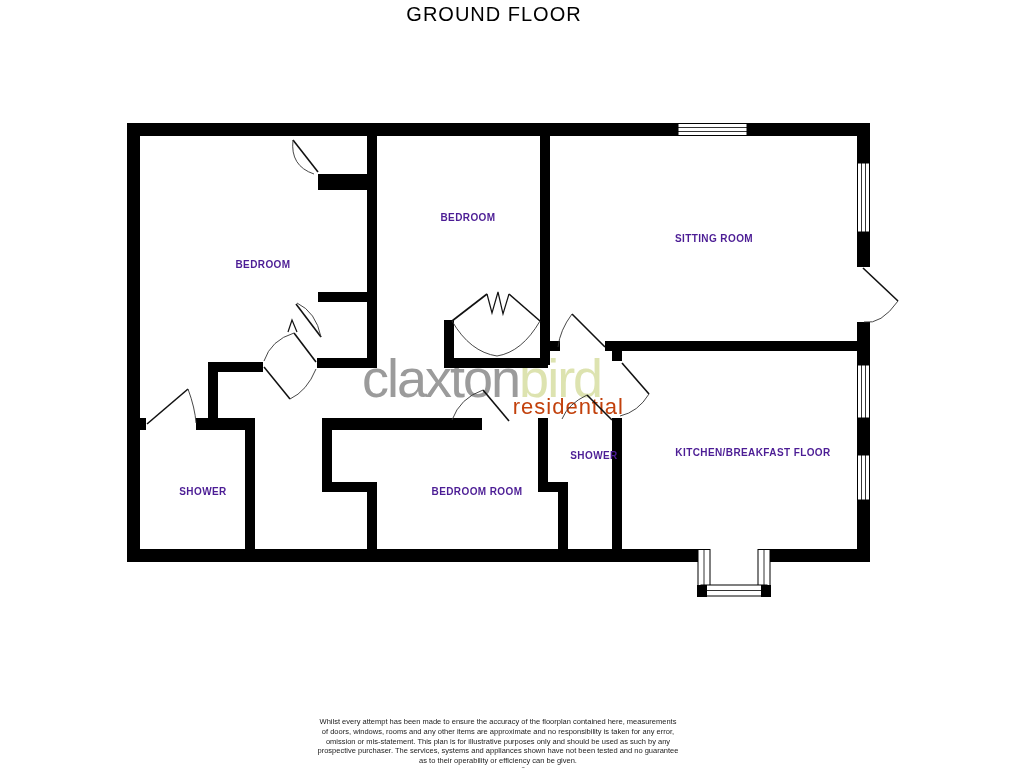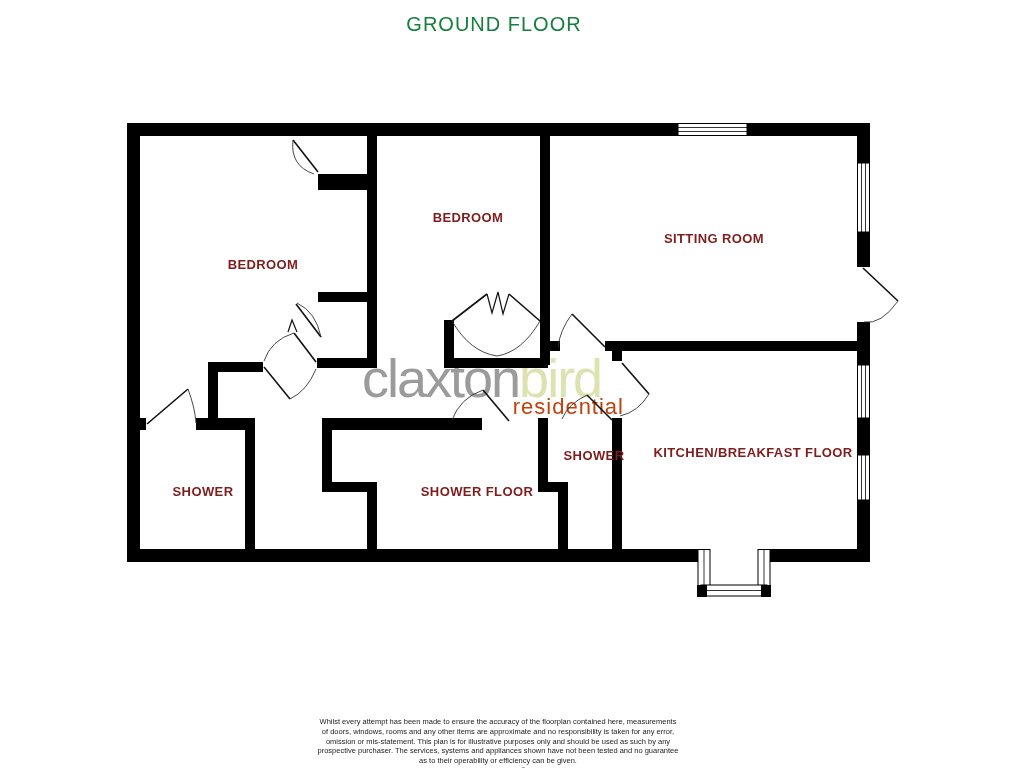--- a/index.html
+++ b/index.html
@@ -1,21 +1,21 @@
 <!DOCTYPE html>
 <html><head>
 <meta charset="utf-8">
 <style>
   html,body{margin:0;padding:0;background:#ffffff;}
   #stage{position:relative;width:1024px;height:768px;background:#fff;overflow:hidden;
          font-family:"Liberation Sans", sans-serif;}
-  .title{position:absolute;left:494px;top:13px;transform:translateX(-50%);
-         font-size:20px;letter-spacing:1px;color:#15803d;white-space:nowrap;}
-  .room-label{position:absolute;transform:translate(-50%,-50%);font-size:13px;font-weight:bold;
-         letter-spacing:.4px;color:#7f1d1d;white-space:nowrap;z-index:3;padding-left:20px;}
+  .title{position:absolute;left:494px;top:3px;transform:translateX(-50%);
+         font-size:20px;letter-spacing:1px;color:#000000;white-space:nowrap;}
+  .room-label{position:absolute;transform:translate(-50%,-50%);font-size:10px;font-weight:bold;
+         letter-spacing:.4px;color:#4c1d95;white-space:nowrap;z-index:3;padding-left:20px;}
   #plan-svg{position:absolute;left:0;top:0;z-index:2;}
   .wm{position:absolute;left:362px;top:351px;z-index:1;font-size:54px;letter-spacing:-2px;
       color:#9b9b9b;white-space:nowrap;line-height:1;}
   .wm .alt{color:#dde3b0;}
   .wm-sub{position:absolute;right:400px;top:396px;z-index:1;font-size:22px;letter-spacing:1px;
       color:#c2410c;line-height:1;}
   .disclaimer{position:absolute;left:498px;top:717px;transform:translateX(-50%);width:700px;
       text-align:center;font-size:7.5px;line-height:1.3;color:#1c1c1c;z-index:3;}
   .disclaimer .body{white-space:pre-line;}
   svg rect.w{fill:#000;stroke:none;}
@@ -157,21 +157,21 @@
         <line class="leaf" x1="612" y1="420" x2="587" y2="395"></line>
         <path class="arc" d="M587,395 Q568,404 562,419"></path>
       </g>
     </g>
   </svg>
 
   <div class="room-label" style="left:253px;top:264px;">BEDROOM</div>
   <div class="room-label" style="left:458px;top:217px;">BEDROOM</div>
   <div class="room-label" style="left:704px;top:238px;text-align:right;">SITTING ROOM</div>
   <div class="room-label" style="left:193px;top:491px;">SHOWER</div>
-  <div class="room-label" style="left:467px;top:491px;">SHOWER FLOOR</div>
+  <div class="room-label" style="left:467px;top:491px;">BEDROOM ROOM</div>
   <div class="room-label" style="left:584px;top:455px;">SHOWER</div>
   <div class="room-label" style="left:743px;top:452px;">KITCHEN/BREAKFAST FLOOR</div>
 
   <div class="disclaimer">
     <div class="body">Whilst every attempt has been made to ensure the accuracy of the floorplan contained here, measurements
 of doors, windows, rooms and any other items are approximate and no responsibility is taken for any error,
 omission or mis-statement. This plan is for illustrative purposes only and should be used as such by any
 prospective purchaser. The services, systems and appliances shown have not been tested and no guarantee
 as to their operability or efficiency can be given.</div>
     <div>Made with Metropix ©2025</div>

